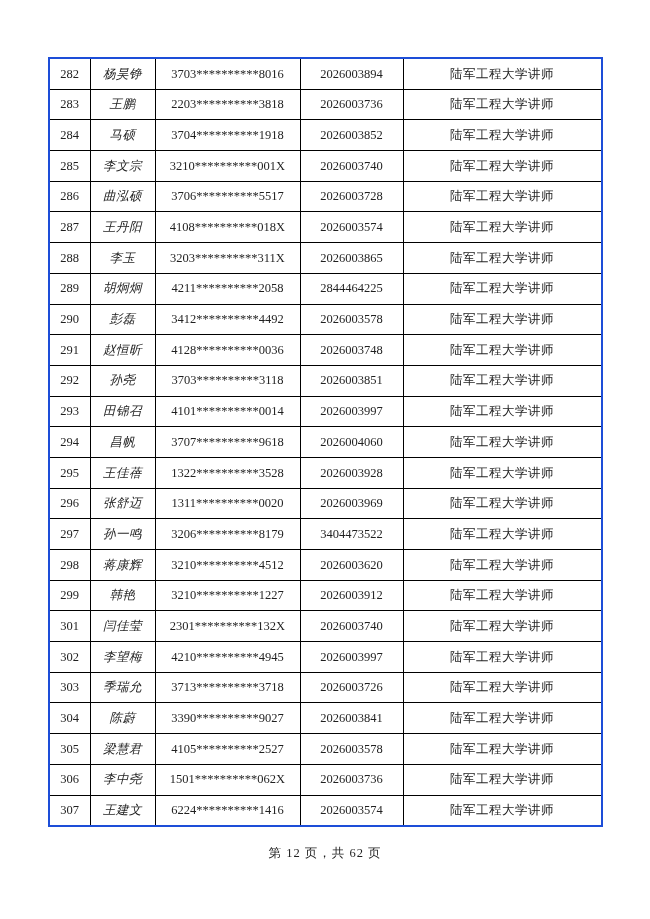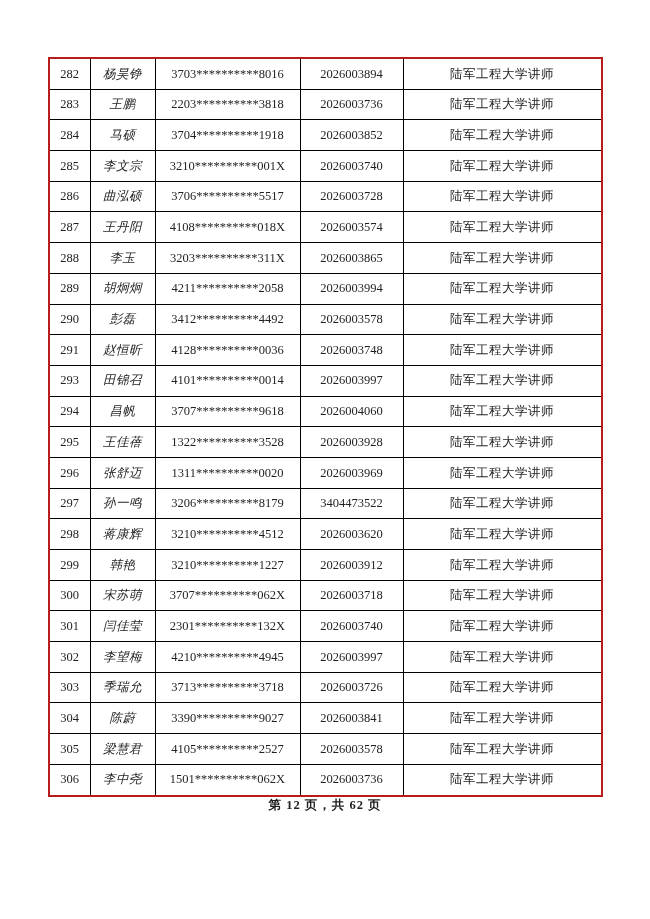--- a/index.html
+++ b/index.html
@@ -18,21 +18,21 @@
     position: relative;
     width: 650px;
     height: 919px;
     background: #ffffff;
   }
   table.roster {
     border-collapse: collapse;
     table-layout: fixed;
     width: 527px;
     margin: 57px auto 0 auto;
-    border: 2px solid #b91c1c;
+    border: 2px solid #1d4ed8;
   }
   table.roster td {
     border: 1px solid #000000;
     height: 29.7px;
     font-size: 12.5px;
     line-height: 1;
     text-align: center;
     vertical-align: middle;
     padding: 0 2px;
     white-space: nowrap;
@@ -42,25 +42,25 @@
   td.c-name{ width: 60px; letter-spacing: 0.5px; font-style: italic; }
   td.c-id  { width: 140px; }
   td.c-reg { width: 98px; margin-left: 20px; }
   td.c-pos {
     width: 193px;
     text-align: left;
     padding-left: 3px;
     letter-spacing: 0.5px;
   }
   .footer {
+    margin-top: 18px;
     text-align: center;
     font-size: 12.5px;
     color: #1f1f1f;
     letter-spacing: 1px;
-    font-weight: bold;
   }
 </style>
 </head>
 <body>
 
 <div class="page">
 
   <table class="roster">
     <tbody>
   <tr>
@@ -116,40 +116,47 @@
     <td class="c-name">李玉</td>
     <td class="c-id">3203**********311X</td>
     <td class="c-reg">2026003865</td>
     <td class="c-pos">陆军工程大学讲师</td>
   </tr>
 
   <tr>
     <td class="c-no">289</td>
     <td class="c-name">胡炯炯</td>
     <td class="c-id">4211**********2058</td>
-    <td class="c-reg">2026003994</td>
+    <td class="c-reg">2844464225</td>
     <td class="c-pos">陆军工程大学讲师</td>
   </tr>
 
   <tr>
     <td class="c-no">290</td>
     <td class="c-name">彭磊</td>
     <td class="c-id">3412**********4492</td>
     <td class="c-reg">2026003578</td>
     <td class="c-pos">陆军工程大学讲师</td>
   </tr>
 
   <tr>
     <td class="c-no">291</td>
     <td class="c-name">赵恒昕</td>
     <td class="c-id">4128**********0036</td>
     <td class="c-reg">2026003748</td>
     <td class="c-pos">陆军工程大学讲师</td>
   </tr>
 
+  <tr>
+    <td class="c-no">292</td>
+    <td class="c-name">孙尧</td>
+    <td class="c-id">3703**********3118</td>
+    <td class="c-reg">2026003851</td>
+    <td class="c-pos">陆军工程大学讲师</td>
+  </tr>
 
   <tr>
     <td class="c-no">293</td>
     <td class="c-name">田锦召</td>
     <td class="c-id">4101**********0014</td>
     <td class="c-reg">2026003997</td>
     <td class="c-pos">陆军工程大学讲师</td>
   </tr>
 
   <tr>
@@ -193,27 +200,20 @@
   </tr>
 
   <tr>
     <td class="c-no">299</td>
     <td class="c-name">韩艳</td>
     <td class="c-id">3210**********1227</td>
     <td class="c-reg">2026003912</td>
     <td class="c-pos">陆军工程大学讲师</td>
   </tr>
 
-  <tr>
-    <td class="c-no">300</td>
-    <td class="c-name">宋苏萌</td>
-    <td class="c-id">3707**********062X</td>
-    <td class="c-reg">2026003718</td>
-    <td class="c-pos">陆军工程大学讲师</td>
-  </tr>
 
   <tr>
     <td class="c-no">301</td>
     <td class="c-name">闫佳莹</td>
     <td class="c-id">2301**********132X</td>
     <td class="c-reg">2026003740</td>
     <td class="c-pos">陆军工程大学讲师</td>
   </tr>
 
   <tr>
@@ -249,18 +249,25 @@
   </tr>
 
   <tr>
     <td class="c-no">306</td>
     <td class="c-name">李中尧</td>
     <td class="c-id">1501**********062X</td>
     <td class="c-reg">2026003736</td>
     <td class="c-pos">陆军工程大学讲师</td>
   </tr>
 
+  <tr>
+    <td class="c-no">307</td>
+    <td class="c-name">王建文</td>
+    <td class="c-id">6224**********1416</td>
+    <td class="c-reg">2026003574</td>
+    <td class="c-pos">陆军工程大学讲师</td>
+  </tr>
 </tbody>
   </table>
 
   <div class="footer">第 12 页，共 62 页</div>
 
 </div>
 
 </body></html>

